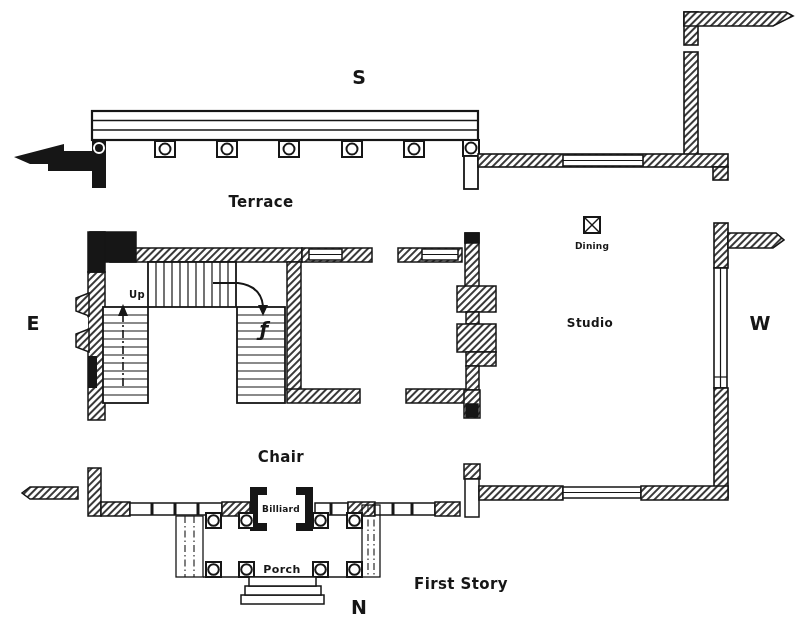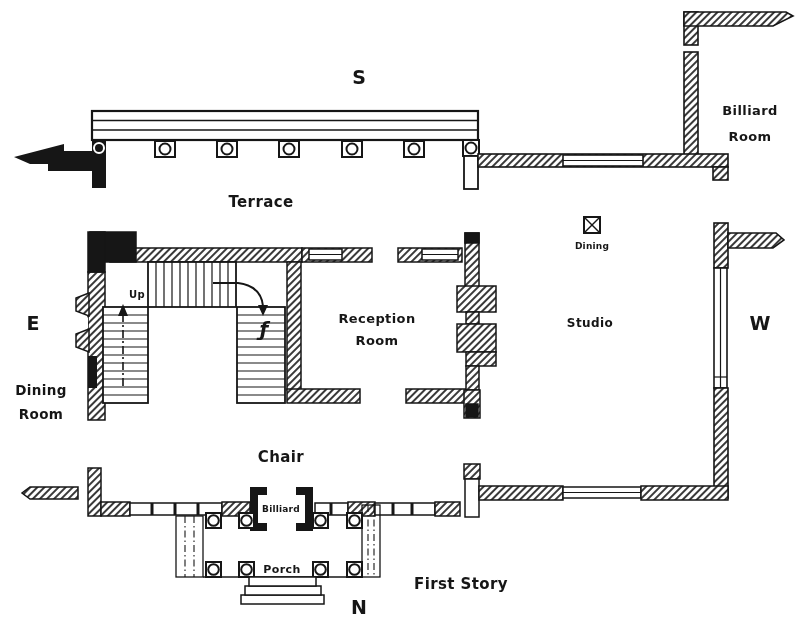--- a/index.html
+++ b/index.html
@@ -218,23 +218,20 @@
       <rect x="249" y="577" width="67" height="9"></rect>
     </g>
   </svg>
 
   <div class="lbl compass" style="left:359px;top:68px;">S</div>
   <div class="lbl compass" style="left:359px;top:598px;">N</div>
   <div class="lbl compass" style="left:33px;top:314px;">E</div>
   <div class="lbl compass" style="left:760px;top:314px;">W</div>
 
   <div class="lbl room-md" style="left:261px;top:195px;">Terrace</div>
-  <div class="lbl room-sm wrap billiard" style="left:750px;top:98px;">Billiard Room</div>
-  <div class="lbl wrap dining" style="left:41px;top:378px;">Dining Room</div>
-  <div class="lbl room-sm wrap reception" style="left:377px;top:308px;">Reception Room</div>
   <div class="lbl" style="left:590px;top:317px;font-size:12px;">Studio</div>
   <div class="lbl room-md" style="left:281px;top:450px;">Chair</div>
   <div class="lbl tiny" style="left:281px;top:505px;">Billiard</div>
   <div class="lbl porch" style="left:282px;top:540px;margin-top:24px;">Porch</div>
   <div class="lbl room-md" style="left:461px;top:577px;">First Story</div>
 
   <div class="lbl up" style="left:137px;top:290px;">Up</div>
   <div class="lbl tiny" style="left:592px;top:242px;">Dining</div>
   <div class="lbl stairmark" style="left:264px;top:319px;">ƒ</div>
 

